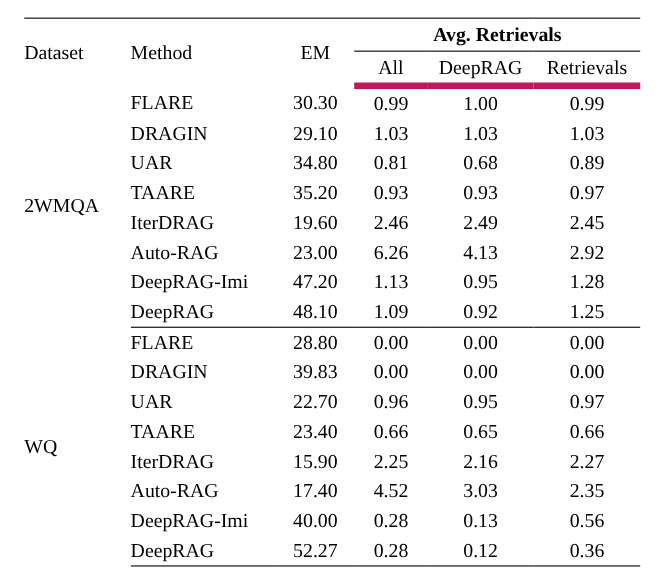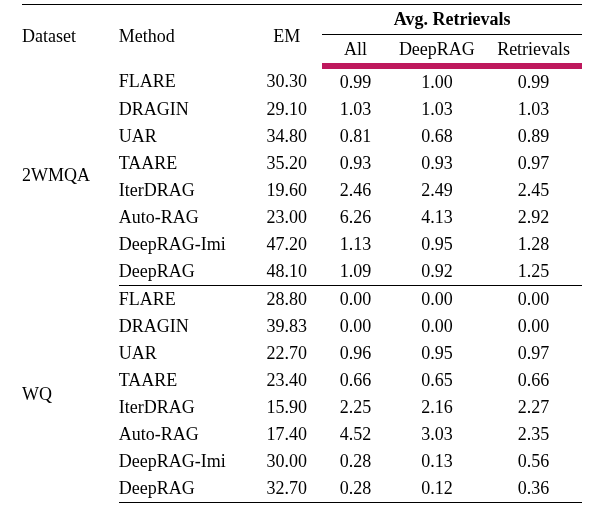--- a/index.html
+++ b/index.html
@@ -6,21 +6,21 @@
     margin: 0;
     padding: 0;
     width: 604px;
     height: 528px;
     background: #ffffff;
     font-family: "Times New Roman", Times, serif;
     font-size: 18px;
     color: #000000;
   }
   .wrap {
-    padding: 4px 22px 0 22px;
+    padding: 16px 22px 0 22px;
     border-radius: 21px;
   }
   table {
     border-collapse: collapse;
     width: 100%;
   }
   th, td {
     padding: 0;
     font-weight: normal;
     text-align: left;
@@ -181,27 +181,27 @@
         </tr>
         <tr class="row">
           <td>Auto-RAG</td>
           <td class="num">17.40</td>
           <td class="num">4.52</td>
           <td class="num">3.03</td>
           <td class="num">2.35</td>
         </tr>
         <tr class="row">
           <td>DeepRAG-Imi</td>
-          <td class="num">30.00</td>
+          <td class="num">40.00</td>
           <td class="num">0.28</td>
           <td class="num">0.13</td>
           <td class="num">0.56</td>
         </tr>
         <tr class="row tbl-bot">
           <td>DeepRAG</td>
-          <td class="num">32.70</td>
+          <td class="num">52.27</td>
           <td class="num">0.28</td>
           <td class="num">0.12</td>
           <td class="num">0.36</td>
         </tr>
       </tbody>
 </table>
 </div>
 
 </body></html>

